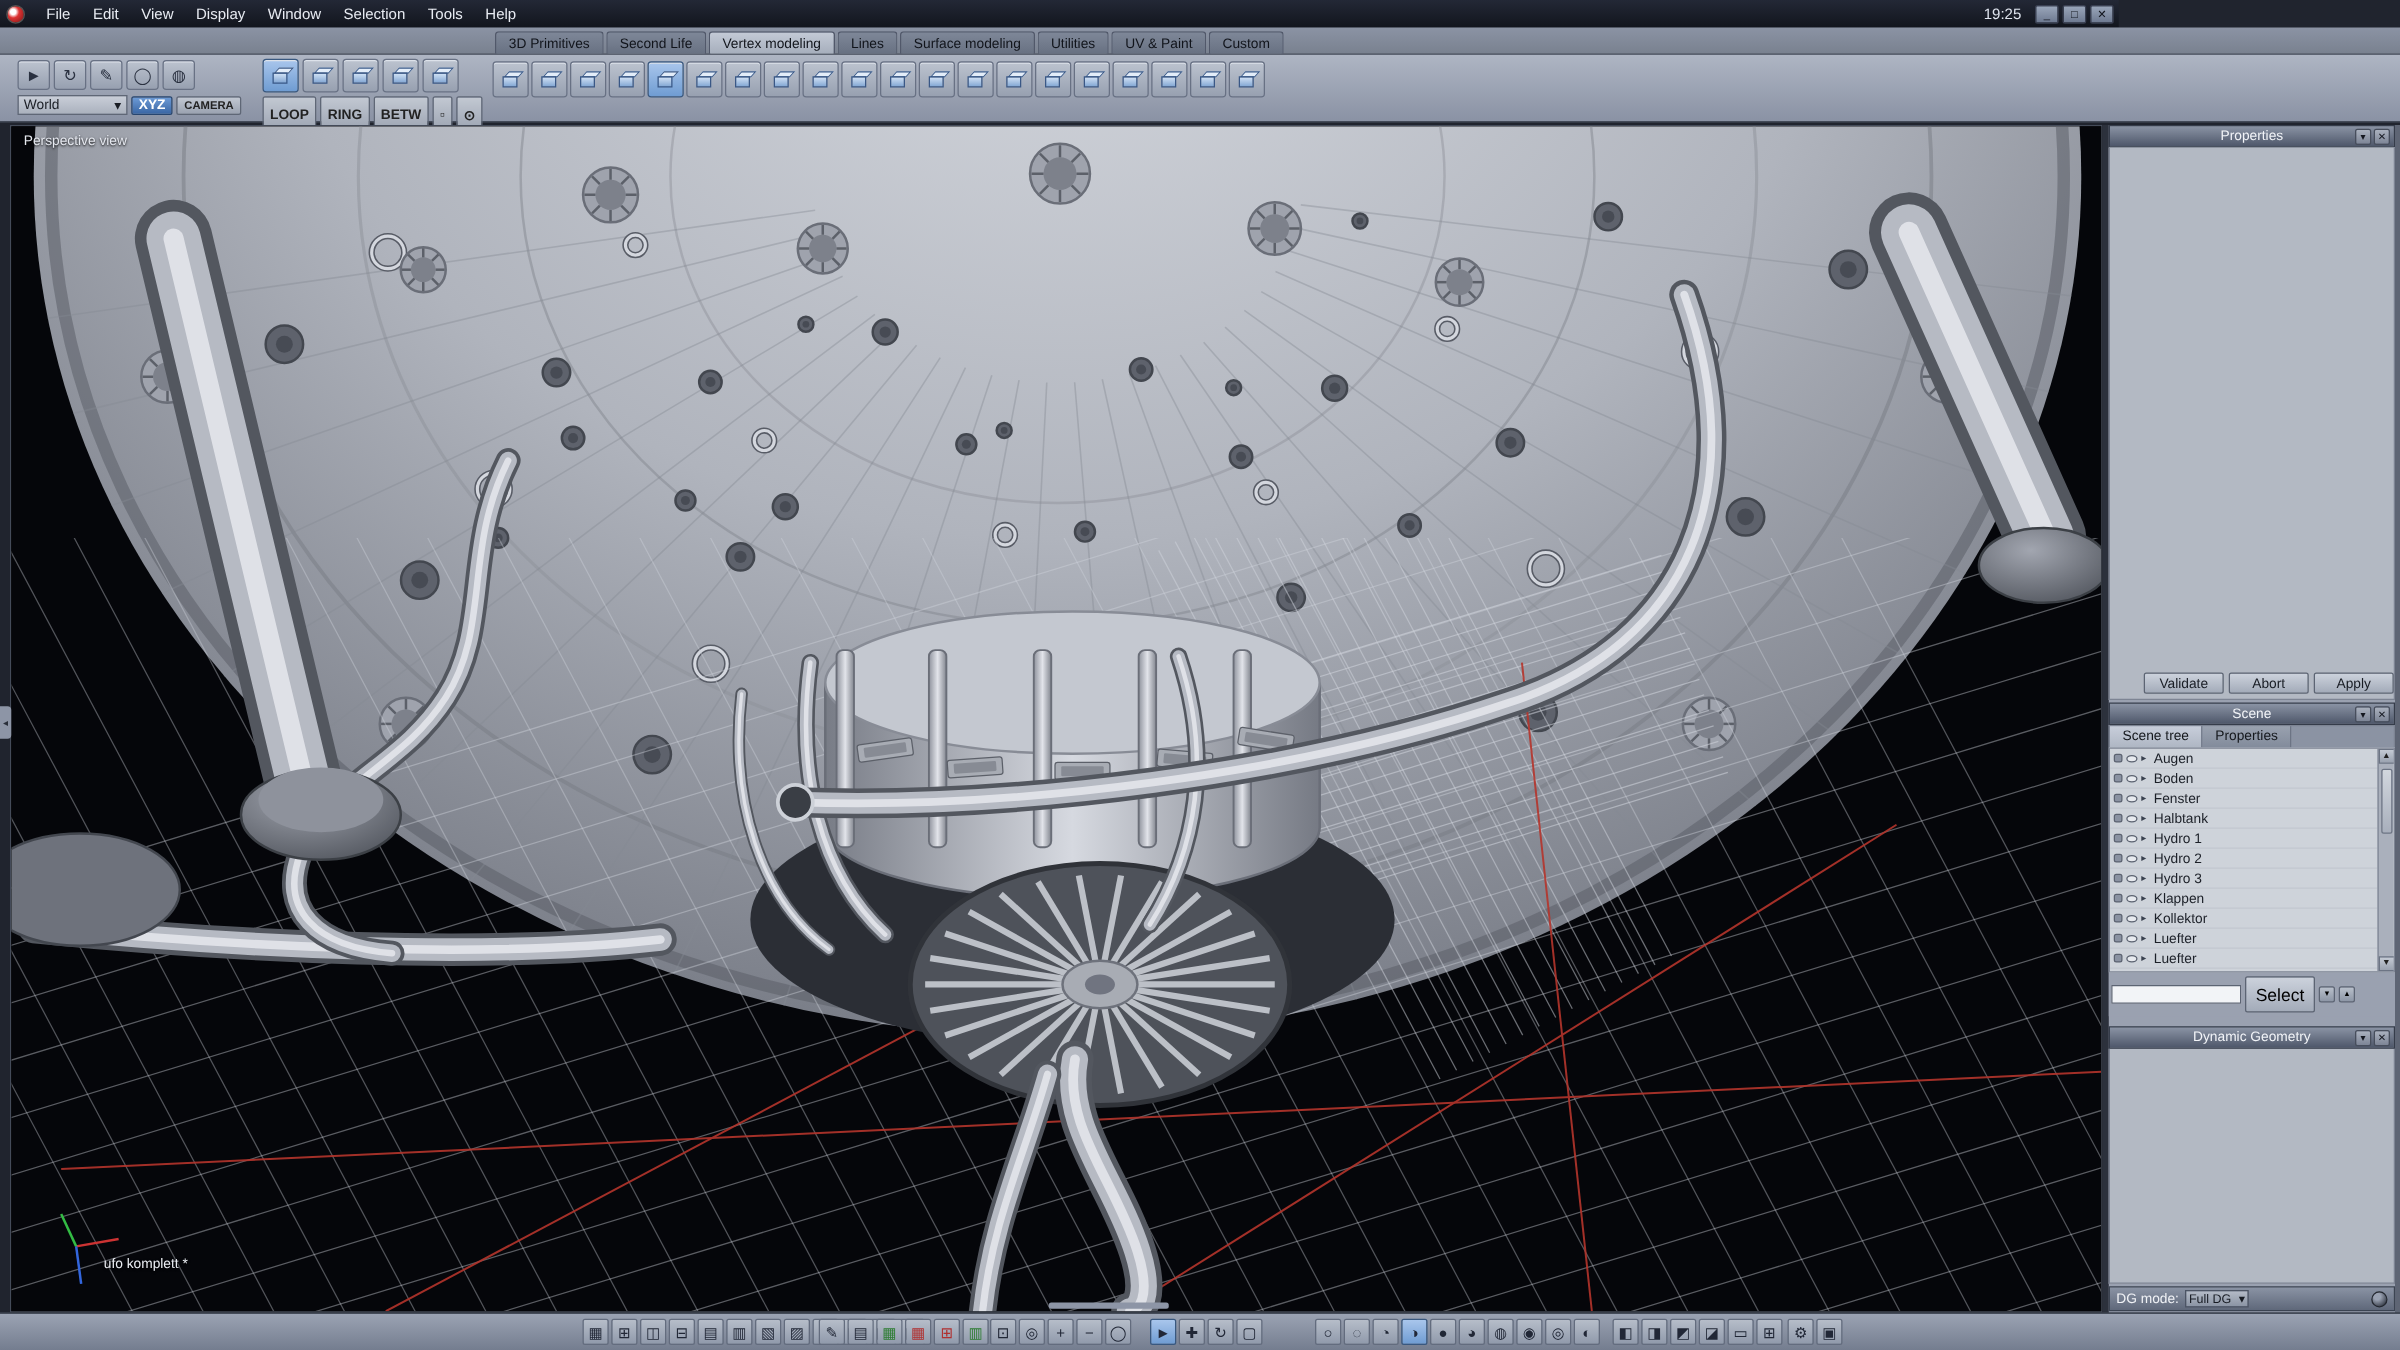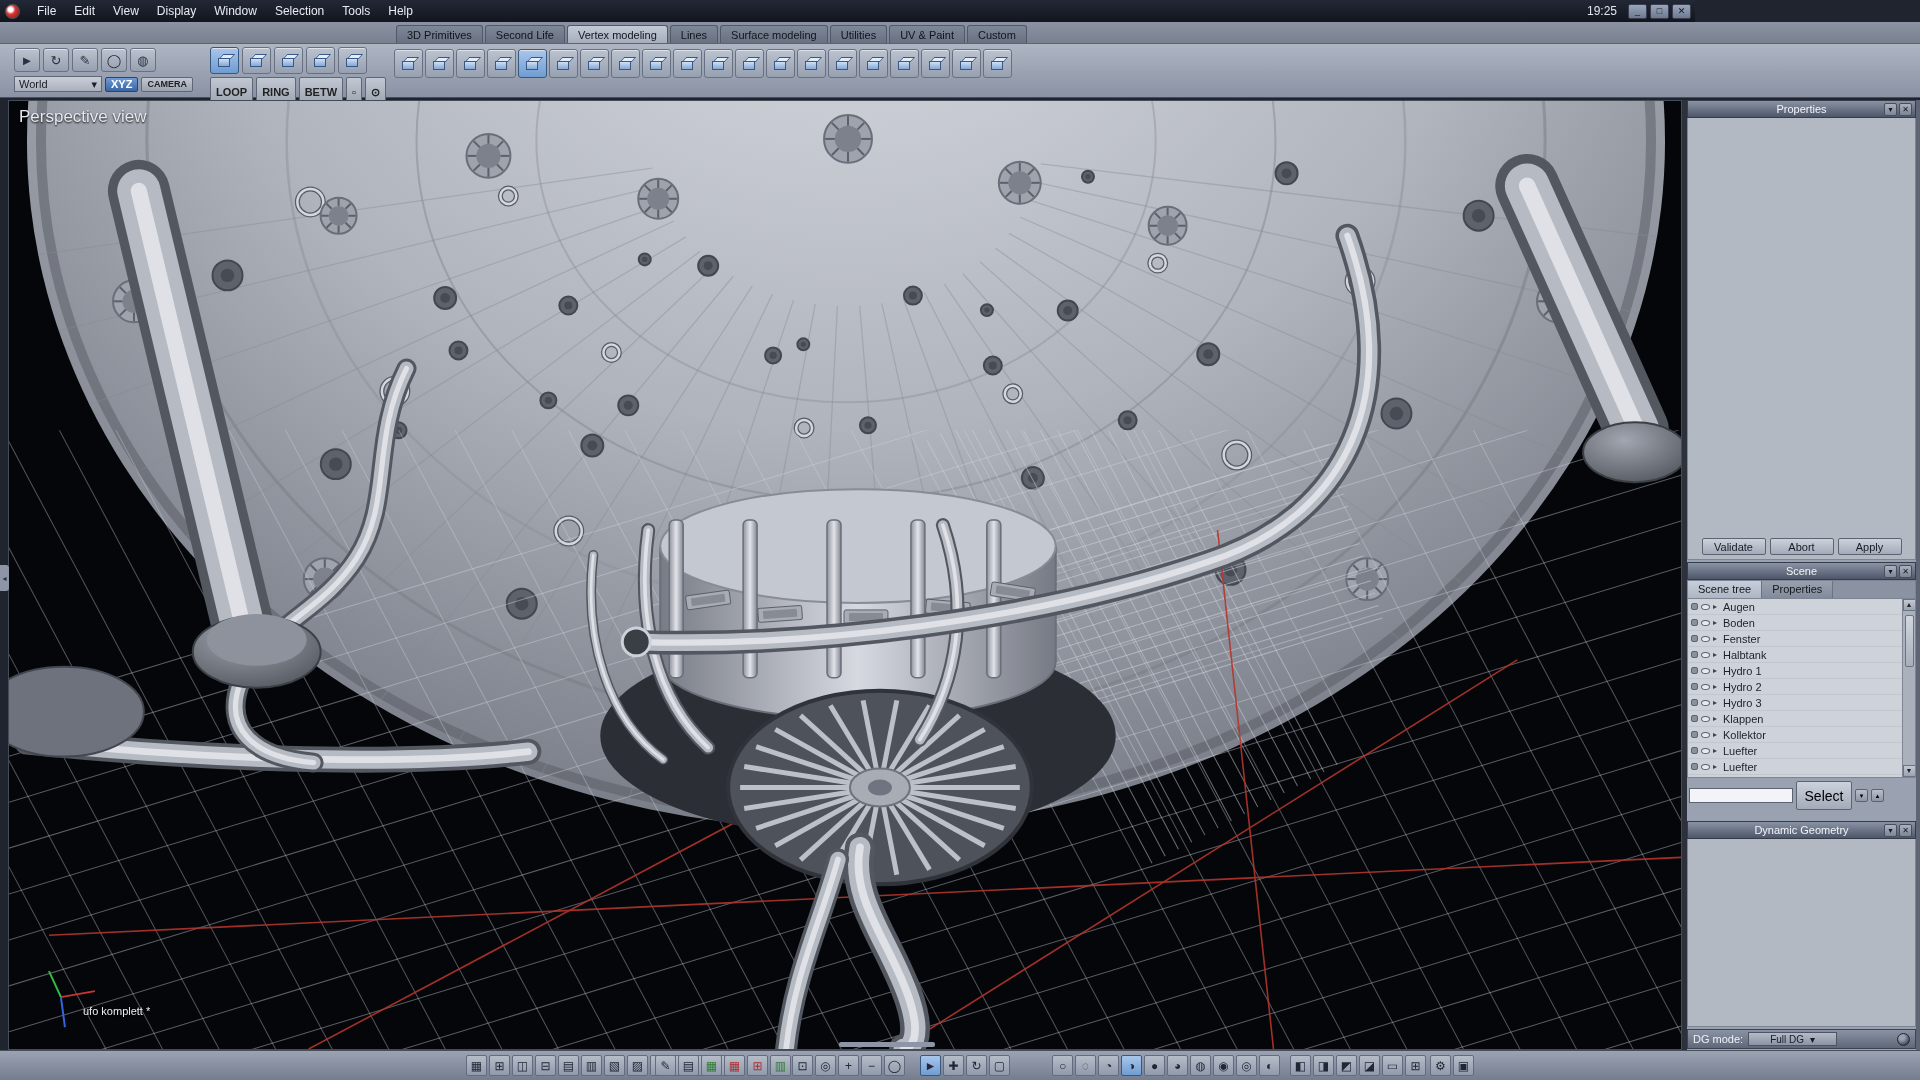--- a/index.html
+++ b/index.html
@@ -53,39 +53,39 @@
   .cube { position:relative; width:16px; height:15px; }
   .cube i { position:absolute; left:1px; top:5px; width:12px; height:9px; display:block;
     background:linear-gradient(#cfe0f4,#84a8d4); border:1px solid #3a5886; }
   .cube b { position:absolute; left:4px; top:1px; width:12px; height:5px; display:block;
     background:#e3edf9; border:1px solid #3a5886; transform:skewX(-42deg); }
 
   
   #viewport { position:absolute; left:8px; top:100px; width:1674px; height:950px; background:#000;
     border:1px solid #444b59; overflow:hidden; cursor:crosshair; }
   #scene-svg { position:absolute; left:0; top:0; width:100%; height:100%; display:block; }
-  #vp-label { position:absolute; left:10px; top:6px; color:#e6e9f0; font-size:17px; text-shadow:0 1px 2px #000; }
+  #vp-label { position:absolute; left:10px; top:6px; color:#e6e9f0; font-size:11px; text-shadow:0 1px 2px #000; }
   #vp-status { position:absolute; left:74px; bottom:32px; color:#eceff5; font-size:11px; text-shadow:0 1px 2px #000;margin-top:48px; }
   #vp-scroll-hint { position:absolute; left:830px; bottom:2px; width:96px; height:5px; background:#8d95a6; border-radius:2px; }
   #left-collapse { position:absolute; left:0; top:565px; width:9px; height:26px; background:#8d95a6;
     color:#2a2f3a; font-size:8px; display:flex; align-items:center; justify-content:center;
     border-radius:0 3px 3px 0; cursor:pointer; z-index:5; }
 
   
   #splitter { position:absolute; left:1682px; top:100px; width:5px; height:950px; background:#2c313c; cursor:col-resize; }
   #right-strip { position:absolute; left:1916px; top:100px; width:4px; height:950px; background:#5e6574; }
   #right-panel { position:absolute; left:1687px; top:100px; width:229px; height:950px; background:#9aa1b0; }
   .phdr { position:relative; height:18px; background:linear-gradient(#8a93a4,#4e576a); border:1px solid #353c4a;
     color:#f2f4f8; font-size:11px; display:flex; align-items:center; justify-content:center; }
   .phdr .hbtns { position:absolute; right:3px; top:2px; display:flex; gap:2px; }
   .hbtn { width:13px; height:13px; font-size:8px; line-height:8px; background:linear-gradient(#aab1be,#7d8596);
     border:1px solid #474e5c; color:#14171f; border-radius:2px; cursor:pointer; }
   .pbody { background:#b3b9c3; border:1px solid #7d8493; border-top:none; }
   #props-body { position:relative; height:442px; }
-  #props-buttons { position:absolute; left:0; right:0; bottom:4px; display:flex; justify-content:center; gap:4px; }
+  #props-buttons { position:absolute; left:0; right:0; bottom:4px; display:flex; justify-content:flex-end; gap:4px; }
   .pbtn { width:64px; height:17px; font-size:11px; background:linear-gradient(#ccd2dc,#a3abb9);
     border:1px solid #5c6473; border-radius:2px; color:#181c24; cursor:pointer; }
   #scene-section { margin-top:2px; }
   #scene-tabs { display:flex; background:#8b93a3; border:1px solid #7d8493; border-bottom:none; }
   .scene-tab { padding:2px 10px 3px; font-size:11px; background:linear-gradient(#99a1af,#828b9b);
     border-right:1px solid #6c7484; color:#14171c; cursor:pointer; }
   .scene-tab.active { background:linear-gradient(#c8cedb,#aeb6c3); }
   #scene-list { position:relative; height:180px; background:#ced3da; border:1px solid #7d8493; overflow:hidden; }
   .srow { display:flex; align-items:center; height:16px; padding-left:3px; gap:3px; border-bottom:1px solid #c2c7cf; cursor:pointer; }
   .lock-dot { width:7px; height:7px; border-radius:2px; background:#8a92a2; border:1px solid #5b6270; }
@@ -100,21 +100,21 @@
   #select-row { display:flex; align-items:center; gap:3px; padding:3px 2px; background:#9aa1b0; }
   #scene-filter { width:104px; height:15px; border:1px solid #5c6473; background:#f2f4f7; font-size:11px; padding:0 3px; }
   #select-button { width:56px; height:29px; font-size:14px; background:linear-gradient(#ccd2dc,#a3abb9);
     border:1px solid #5c6473; border-radius:2px; cursor:pointer; }
   .tiny-sq { width:13px; height:13px; font-size:7px; line-height:11px; background:linear-gradient(#b9c0cb,#8d96a6);
     border:1px solid #5c6473; border-radius:2px; cursor:pointer; }
   #dg-section { margin-top:8px; }
   #dg-body { height:188px; }
   #dg-mode-row { display:flex; align-items:center; gap:5px; height:20px; margin-top:2px;
     background:linear-gradient(#8a93a4,#5f687a); border:1px solid #3c4452; padding:0 5px; color:#f0f2f6; }
-  #dg-mode-select { display:flex; align-items:center; gap:6px; height:14px; padding:0 21px;
+  #dg-mode-select { display:flex; align-items:center; gap:6px; height:14px; padding:0 2px;
     background:linear-gradient(#b4bbc7,#8b94a4); border:1px solid #4c5464; color:#171b23; font-size:10px; cursor:pointer; }
   #dg-sphere { margin-left:auto; width:13px; height:13px; border-radius:50%;
     background:radial-gradient(circle at 35% 30%, #9aa2b2 0 25%, #3a404c 80%); border:1px solid #23272f; cursor:pointer; }
 
   
   #bottom-bar { position:absolute; left:0; top:1050px; width:1920px; height:30px;
     background:linear-gradient(#9ba3b3,#747d8f); border-top:1px solid #474e5c; }
   .bgroup { position:absolute; top:4px; display:flex; gap:2px; }
   .bbtn { width:21px; height:21px; display:flex; align-items:center; justify-content:center; font-size:12px;
     background:linear-gradient(#b6bdc9,#909aab); border:1px solid #636c7e; border-radius:2px; color:#212736; cursor:pointer; }

